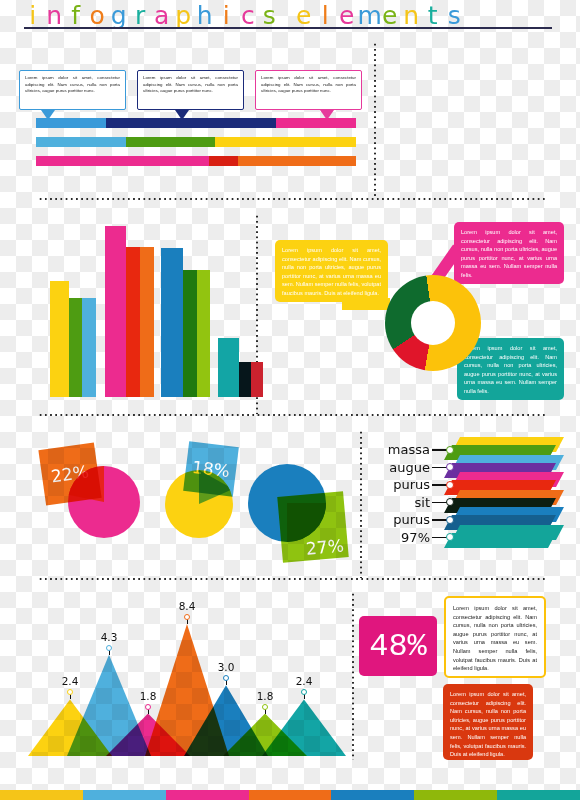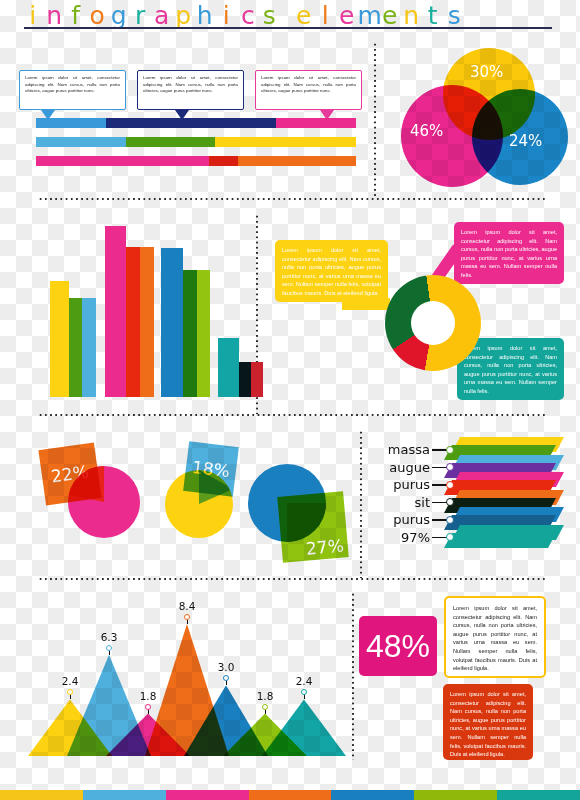--- a/index.html
+++ b/index.html
@@ -79,21 +79,21 @@
   #mountain .tri{position:absolute;bottom:0;mix-blend-mode:multiply;}
   #mountain .mv{position:absolute;font-size:10.5px;color:#111;font-family:"DejaVu Sans",sans-serif;
      white-space:nowrap;}
   #mountain .mstem{position:absolute;width:1.2px;background:#111;}
   #mountain .mdot{position:absolute;width:6px;height:6px;border-radius:50%;background:#fff;
      box-sizing:border-box;}
 
   
   .statbox{position:absolute;box-sizing:border-box;display:flex;align-items:center;
      justify-content:center;border-radius:5px;}
-  .statbox span{font-size:32px;font-family:Liberation Sans, sans-serif;}
+  .statbox span{font-size:32px;font-family:Liberation Mono, monospace;}
   .txtpanel{position:absolute;box-sizing:border-box;border-radius:5px;padding:6px 7px;}
   .txtpanel p{margin:0;font-size:5.6px;line-height:8.6px;text-align:justify;}
 
   
   #strip{position:absolute;left:0;bottom:0;width:580px;height:10px;display:flex;}
   #strip i{display:block;height:100%;flex:1;}
 </style>
 </head>
 <body>
 
@@ -158,28 +158,20 @@
       <i style="width: 28%; background: rgb(79, 176, 221);"></i>
       <i style="width: 28%; background: rgb(78, 156, 18);"></i>
       <i style="width: 44%; background: rgb(252, 210, 17);"></i>
     </div>
   <div class="pbar" id="pbar3" style="left:36px;top:156px;width:320px;">
       <i style="width: 54%; background: rgb(236, 43, 143);"></i>
       <i style="width: 9%; background: rgb(216, 31, 18);"></i>
       <i style="width: 37%; background: rgb(239, 108, 24);"></i>
     </div>
 
-  <div id="venn">
-    <div class="c" style="left:47px;top:0px;width:92px;height:92px;background:#fcc80a;"></div>
-    <div class="c" style="left:5px;top:37px;width:102px;height:102px;background:#ea268f;"></div>
-    <div class="c" style="left:76px;top:41px;width:96px;height:96px;background:#1a86c8;"></div>
-    <div class="lbl" style="left:74px;top:15px;">30%</div>
-    <div class="lbl" style="left:14px;top:74px;">46%</div>
-    <div class="lbl" style="left:113px;top:84px;">24%</div>
-  </div>
 
   <div id="barchart">
 
     <div class="bar" style="left:6px;width:19px;height:116px;background:#fcd211;"></div>
     <div class="bar" style="left:25px;width:13px;height:99px;background:#4e9c12;"></div>
     <div class="bar" style="left:38px;width:14px;height:99px;background:#4fb0dd;"></div>
 
     <div class="bar" style="left:61px;width:21px;height:171px;background:#ec2b8f;"></div>
     <div class="bar" style="left:82px;width:14px;height:150px;background:#e8280f;"></div>
     <div class="bar" style="left:96px;width:14px;height:150px;background:#ef6c18;"></div>
@@ -269,21 +261,21 @@
     </div>
 
   <div id="mountain">
       <div class="tri" style="left: 0px; width: 84px; height: 56.5714px; background: rgb(252, 210, 17); clip-path: polygon(50% 0%, 100% 100%, 0% 100%);"></div>
       <div class="mstem" style="left: 42px; bottom: 56.5714px; height: 6px;"></div>
       <div class="mdot" style="left: 39px; bottom: 60.5714px; border: 1.4px solid rgb(252, 210, 17);"></div>
       <div class="mv" style="left: 32px; bottom: 68.5714px; width: 20px; text-align: center;">2.4</div>
       <div class="tri" style="left: 39px; width: 84px; height: 101.357px; background: rgb(79, 176, 221); clip-path: polygon(50% 0%, 100% 100%, 0% 100%);"></div>
       <div class="mstem" style="left: 81px; bottom: 101.357px; height: 6px;"></div>
       <div class="mdot" style="left: 78px; bottom: 105.357px; border: 1.4px solid rgb(79, 176, 221);"></div>
-      <div class="mv" style="left: 71px; bottom: 113.357px; width: 20px; text-align: center;">6.3</div>
+      <div class="mv" style="left: 71px; bottom: 113.357px; width: 20px; text-align: center;">4.3</div>
       <div class="tri" style="left: 78px; width: 84px; height: 42.4286px; background: rgb(236, 43, 143); clip-path: polygon(50% 0%, 100% 100%, 0% 100%);"></div>
       <div class="mstem" style="left: 120px; bottom: 42.4286px; height: 6px;"></div>
       <div class="mdot" style="left: 117px; bottom: 46.4286px; border: 1.4px solid rgb(236, 43, 143);"></div>
       <div class="mv" style="left: 110px; bottom: 54.4286px; width: 20px; text-align: center;">1.8</div>
       <div class="tri" style="left: 117px; width: 84px; height: 132px; background: rgb(239, 108, 24); clip-path: polygon(50% 0%, 100% 100%, 0% 100%);"></div>
       <div class="mstem" style="left: 159px; bottom: 132px; height: 6px;"></div>
       <div class="mdot" style="left: 156px; bottom: 136px; border: 1.4px solid rgb(239, 108, 24);"></div>
       <div class="mv" style="left: 149px; bottom: 144px; width: 20px; text-align: center;">8.4</div>
       <div class="tri" style="left: 156px; width: 84px; height: 70.7143px; background: rgb(26, 127, 190); clip-path: polygon(50% 0%, 100% 100%, 0% 100%);"></div>
       <div class="mstem" style="left: 198px; bottom: 70.7143px; height: 6px;"></div>

